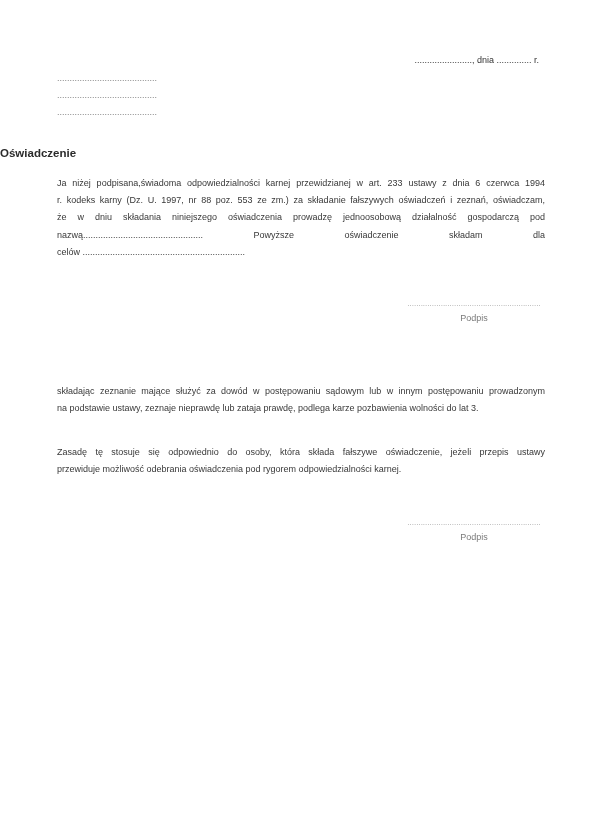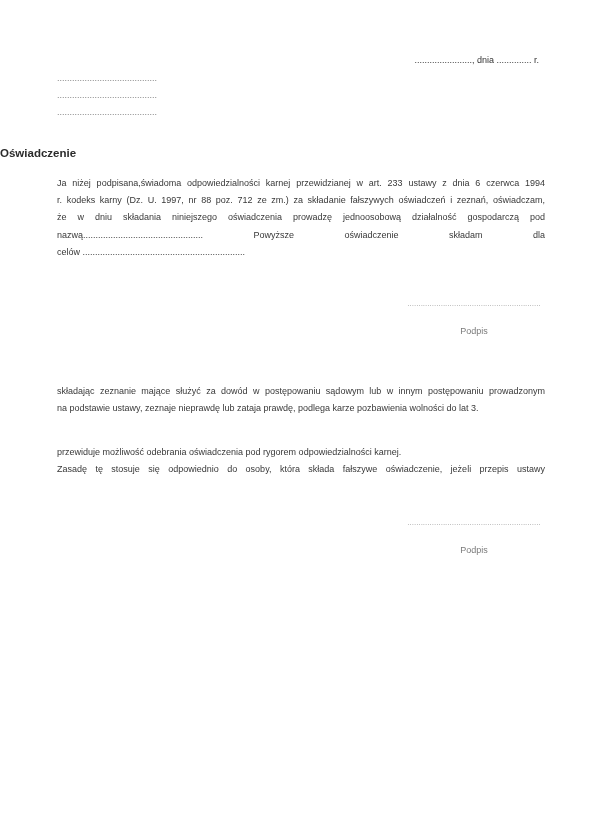--- a/index.html
+++ b/index.html
@@ -44,59 +44,59 @@
   .sig {
     position: absolute; left: 405px; width: 138px;
     text-align: center;
   }
   .sig1 { top: 300px; }
   .sig2 { top: 519px; }
   .sig-dots {
     font-size: 8px; line-height: 8px; color: #9b9b9b;
     white-space: nowrap; overflow: hidden;
   }
-  .sig-label { font-size: 9px; color: #7a7a7a; margin-top: 18px; }
+  .sig-label { font-size: 9px; color: #7a7a7a; margin-top: 5px; }
 </style>
 </head>
 <body>
 
 <div class="doc">
 
   <div class="date-line">......................., dnia .............. r.</div>
 
   <div class="addr">
     <div>........................................</div>
     <div>........................................</div>
     <div>........................................</div>
   </div>
 
   <div class="title">Oświadczenie</div>
 
   <div class="par par1">
     <div class="ln j">Ja niżej podpisana,świadoma odpowiedzialności karnej przewidzianej w art. 233 ustawy z dnia 6 czerwca 1994</div>
-    <div class="ln j">r. kodeks karny (Dz. U. 1997, nr 88 poz. 712 ze zm.) za składanie fałszywych oświadczeń i zeznań, oświadczam,</div>
+    <div class="ln j">r. kodeks karny (Dz. U. 1997, nr 88 poz. 553 ze zm.) za składanie fałszywych oświadczeń i zeznań, oświadczam,</div>
     <div class="ln j">że w dniu składania niniejszego oświadczenia prowadzę jednoosobową działalność gospodarczą pod</div>
     <div class="ln j">nazwą................................................ Powyższe oświadczenie składam dla</div>
     <div class="ln">celów .................................................................</div>
   </div>
 
   <div class="sig sig1">
     <div class="sig-dots">............................................................</div>
     <div class="sig-label">Podpis</div>
   </div>
 
 
   <div class="par par2">
     <div class="ln j">składając zeznanie mające służyć za dowód w postępowaniu sądowym lub w innym postępowaniu prowadzonym</div>
     <div class="ln">na podstawie ustawy, zeznaje nieprawdę lub zataja prawdę, podlega karze pozbawienia wolności do lat 3.</div>
   </div>
 
   <div class="par par3">
+    <div class="ln j">Zasadę tę stosuje się odpowiednio do osoby, która składa fałszywe oświadczenie, jeżeli przepis ustawy</div>
     <div class="ln">przewiduje możliwość odebrania oświadczenia pod rygorem odpowiedzialności karnej.</div>
-    <div class="ln j">Zasadę tę stosuje się odpowiednio do osoby, która składa fałszywe oświadczenie, jeżeli przepis ustawy</div>
   </div>
 
   <div class="sig sig2">
     <div class="sig-dots">............................................................</div>
     <div class="sig-label">Podpis</div>
   </div>
 
 </div>
 
 </body></html>

